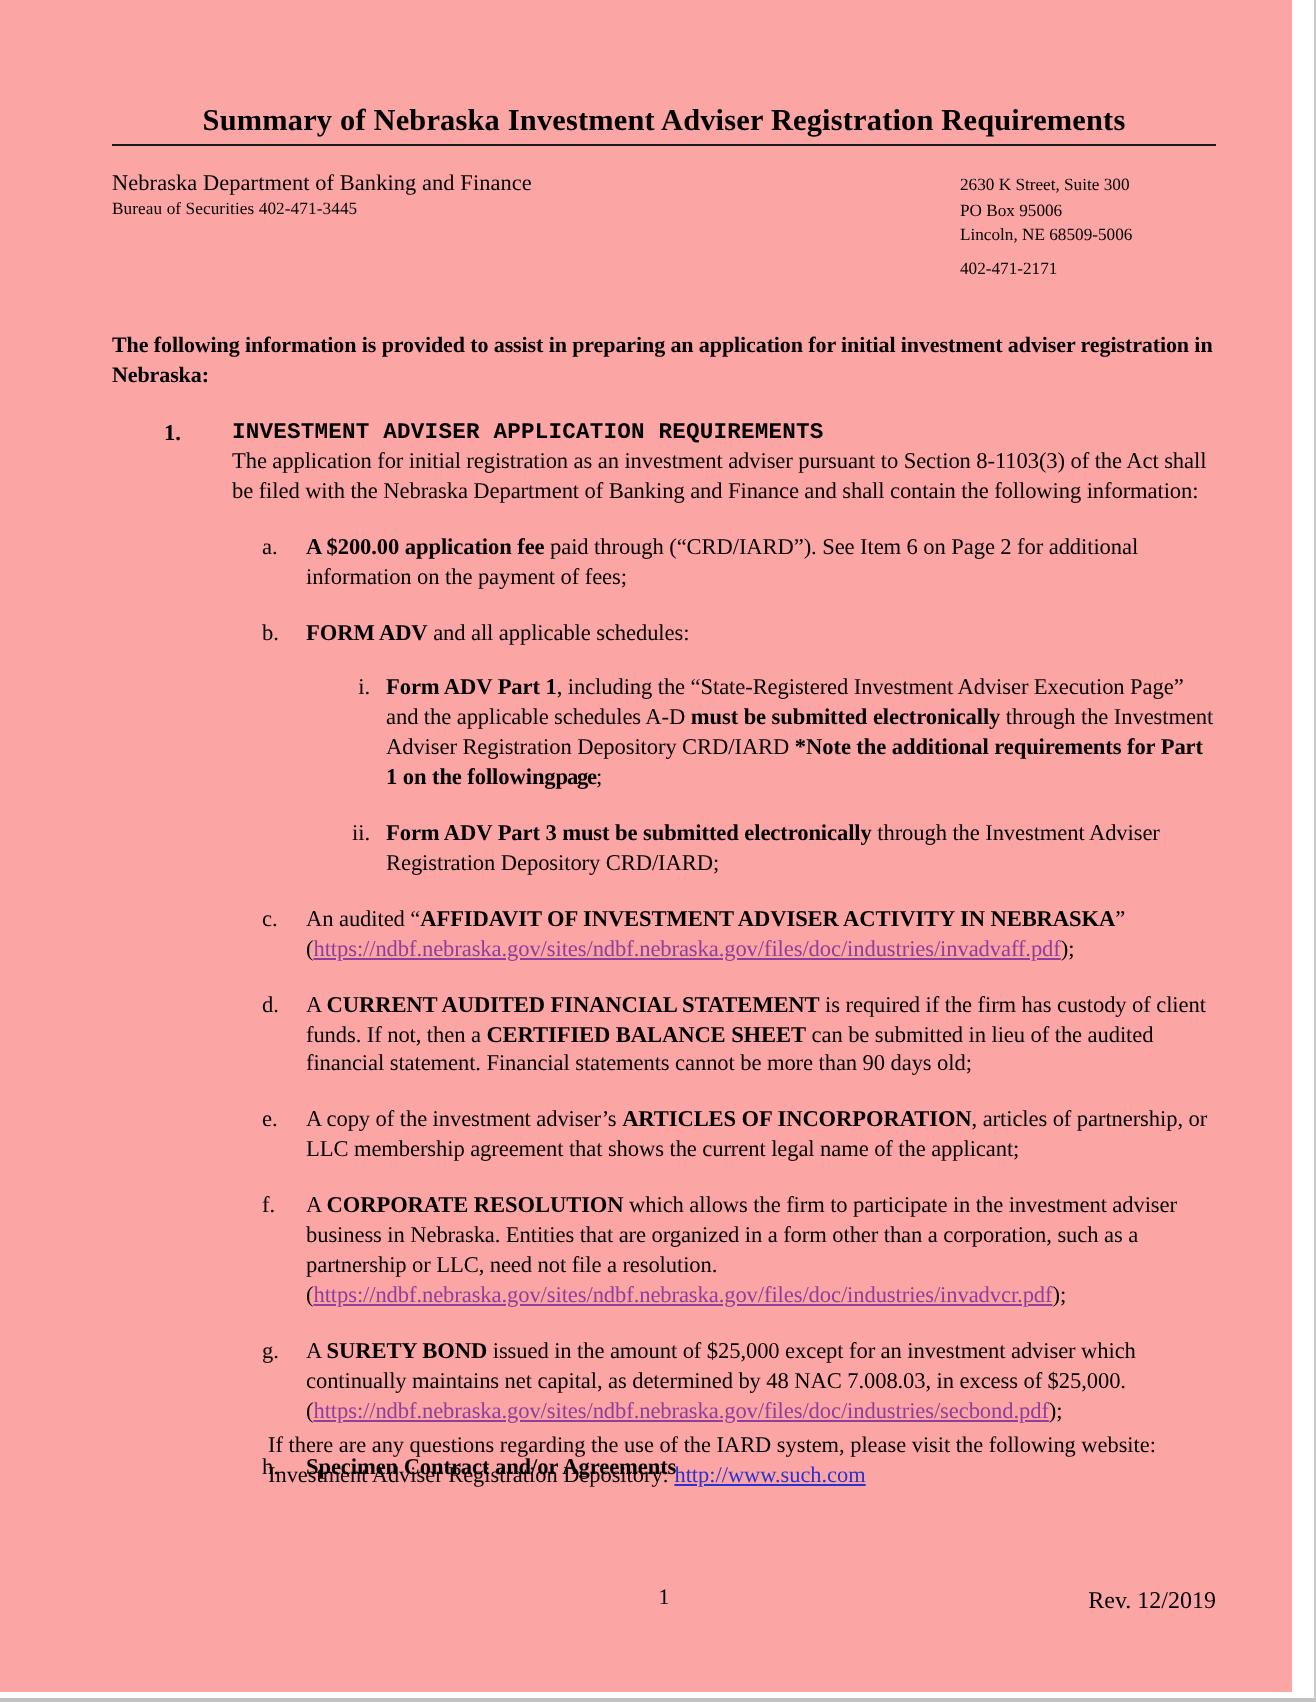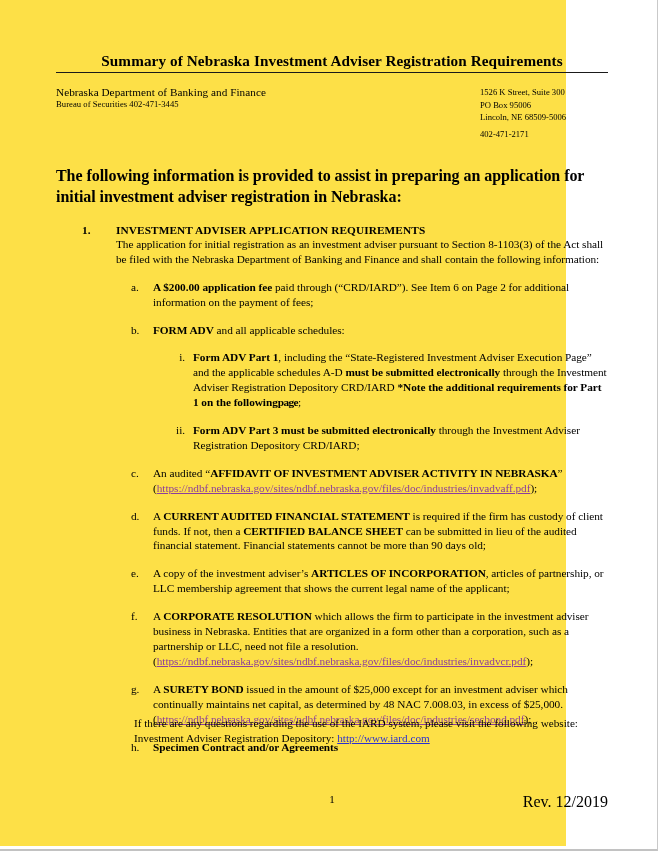--- a/index.html
+++ b/index.html
@@ -18,23 +18,23 @@
     background: #ffffff;
     box-sizing: border-box;
     overflow: hidden;
     border-right: 1px solid #c9c9c9;
     border-bottom: 2px solid #c2c2c2;
   }
   .sheet {
     position: absolute;
     left: 0;
     top: 0;
-    width: 566px;
+    width: 646px;
     height: 846px;
-    background: #fde047;
+    background: #fca5a5;
   }
   .content {
     position: absolute;
     left: 56px;
     top: 52px;
     width: 552px;
   }
 
   
   .doc-title {
@@ -83,21 +83,21 @@
     line-height: 1.45;
     padding-top: 1px;
     min-width: 128px;
   }
   .agency-right div { white-space: nowrap; }
   .addr-phone { margin-top: 4px; }
 
   
   .intro {
     font-weight: bold;
-    font-size: 16px;
+    font-size: 11px;
     line-height: 1.30;
     margin-top: 26px;
     letter-spacing: -0.05px;
   }
 
   
   .sec1 {
     margin-top: 16px;
     padding-left: 60px;
     position: relative;
@@ -106,20 +106,21 @@
     position: absolute;
     left: 26px;
     top: 0;
     font-weight: bold;
     font-size: 11.3px;
   }
   .sec-head {
     font-weight: bold;
     font-size: 11.3px;
     letter-spacing: 0.1px;
+    font-family: Liberation Mono, monospace;
   }
   .sec-body {
     font-size: 11.3px;
     line-height: 1.32;
     margin-top: 1px;
     letter-spacing: -0.05px;
   }
 
   
   .lettered {
@@ -205,40 +206,40 @@
     position: absolute;
     left: 0;
     width: 100%;
     text-align: center;
     font-size: 11px;
   }
   .rev {
     position: absolute;
     right: 0;
     top: 0;
-    font-size: 16px;
+    font-size: 12px;
   }
 </style>
 </head>
 <body>
 
 <div class="page">
   <div class="sheet">
     <div class="content">
 
       <div class="doc-title">Summary of Nebraska Investment Adviser Registration Requirements</div>
       <hr class="title-rule">
 
       <div class="agency-block">
         <div class="agency-left">
           <div class="agency-name">Nebraska Department of Banking and Finance</div>
           <div class="agency-bureau">Bureau of Securities 402-471-3445</div>
         </div>
         <div class="agency-right">
-          <div>1526 K Street, Suite 300</div>
+          <div>2630 K Street, Suite 300</div>
           <div>PO Box 95006</div>
           <div>Lincoln, NE 68509-5006</div>
           <div class="addr-phone">402-471-2171</div>
         </div>
       </div>
 
       <div class="intro">The following information is provided to assist in preparing an application for initial investment adviser registration in Nebraska:</div>
 
       <div class="sec1">
         <span class="marker">1.</span>
@@ -283,21 +284,21 @@
         </li>
         <li class="litem">
           <span class="mk">h.</span><b>Specimen Contract and/or Agreements</b>
         </li>
       </ul>
 
     </div>
 
     <div class="footer-note">
       <div>If there are any questions regarding the use of the IARD system, please visit the following website:</div>
-      <div><span>Investment Adviser Registration Depository: </span><a class="lnk-blue" href="#">http://www.iard.com</a></div>
+      <div><span>Investment Adviser Registration Depository: </span><a class="lnk-blue" href="#">http://www.such.com</a></div>
     </div>
 
     <div class="footer-bar">
       <span class="page-num">1</span>
       <span class="rev">Rev. 12/2019</span>
     </div>
   </div>
 </div>
 
 </body></html>

